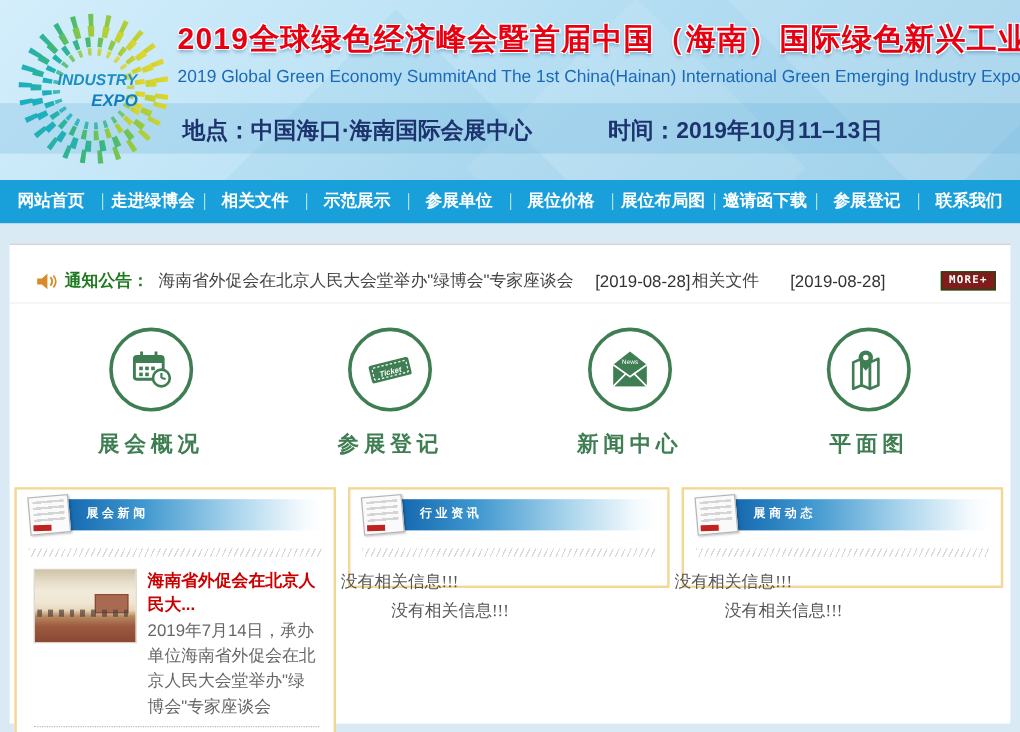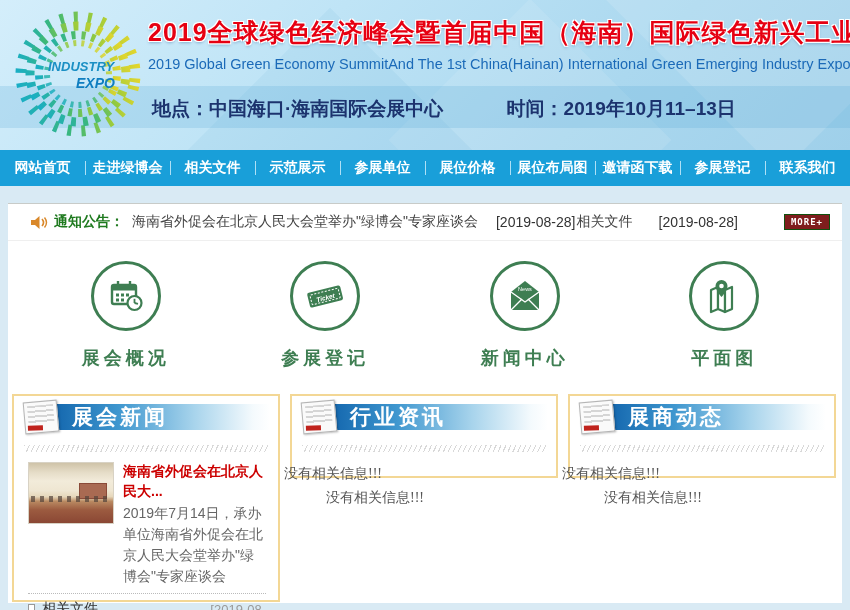--- a/index.html
+++ b/index.html
@@ -27,21 +27,21 @@
   .nav{display:flex;height:36px;background:#199fd9;align-items:stretch;}
   .nav-item{flex:1;position:relative;display:flex;align-items:center;justify-content:center;
     color:#fff;font-size:14px;font-weight:bold;cursor:pointer;white-space:nowrap;}
   .nav-item + .nav-item::before{content:"";position:absolute;left:0;top:50%;transform:translateY(-50%);
     width:1px;height:14px;background:#aee0f6;}
 
   
   .page{margin:17px 8px 0;height:399px;background:#fff;border-top:1px solid #c8cbc8;}
 
   
-  .notice{display:flex;align-items:center;height:36px;padding:0 12px 0 22px;border-bottom:1px solid #efefef;
+  .notice{display:flex;align-items:center;height:36px;padding:12px 12px 0 22px;border-bottom:1px solid #efefef;
     font-size:14px;color:#444;}
   .speaker{width:18px;height:15px;margin-right:6px;flex:none;}
   .notice-label{color:#1f7a1f;font-weight:bold;margin-right:8px;white-space:nowrap;}
   .notice-title{color:#444;cursor:pointer;white-space:nowrap;}
   .notice-date{color:#333;margin-left:18px;white-space:nowrap;}
   .notice-spacer{flex:1;}
   .notice-date2{color:#333;margin-left:26px;white-space:nowrap;}
   .more-badge{margin-left:46px;background:#7f1d1d;border:1px solid #10510f;color:#fff;
     font-family:"DejaVu Sans Mono",monospace;font-size:9px;font-weight:bold;letter-spacing:1px;
     padding:2px 6px;cursor:pointer;}
@@ -60,21 +60,21 @@
   .box.short{height:84px;}
   .box-header{position:relative;margin:8px 8px 0 12px;height:32px;}
   .np-icon{position:absolute;left:-2px;top:-3px;width:32px;height:30px;background:#fafafa;
     border:1px solid #b5b5b5;transform:rotate(-5deg);box-shadow:1px 1px 2px rgba(0,0,0,.25);z-index:2;}
   .np-icon::after{content:"";position:absolute;left:3px;right:3px;top:3px;bottom:8px;
     background:repeating-linear-gradient(180deg,#d5d5d5 0 2px,transparent 2px 5px);}
   .np-icon::before{content:"";position:absolute;left:2px;bottom:2px;width:15px;height:5px;
     background:#c0231d;transform:rotate(3deg);z-index:3;}
   .box-bar{margin-left:28px;height:26px;line-height:26px;padding-left:18px;
     background:linear-gradient(90deg,#1467ae 0%,#3f97cf 30%,#a8d4ec 65%,#f4fafd 92%,#fff 100%);
-    color:#fff;font-size:21px;font-weight:bold;letter-spacing:3px;}
+    color:#fff;font-size:10px;font-weight:bold;letter-spacing:3px;}
   .hatch{height:7px;margin:9px 10px 6px;
     background:repeating-linear-gradient(115deg,#d8d8d8 0 1px,transparent 1px 4.5px);}
 
   
   .news{display:flex;gap:9px;padding:4px 12px 0 14px;}
   .thumb{flex:none;width:86px;height:62px;border:1px solid #d8d2c4;box-sizing:border-box;cursor:pointer;position:relative;overflow:hidden;
     background:linear-gradient(180deg,#cfc3a8 0%,#e6ddc8 16%,#f2ebda 30%,#efe6d2 46%,#e6d7bb 56%,#b98a62 64%,#9c5b40 78%,#8a4734 100%);}
   .thumb::after{content:"";position:absolute;right:6px;top:20px;width:26px;height:14px;
     background:#a96a52;border:1px solid #8a4a38;}
   .thumb::before{content:"";position:absolute;left:2px;right:2px;top:33px;height:6px;opacity:.7;

